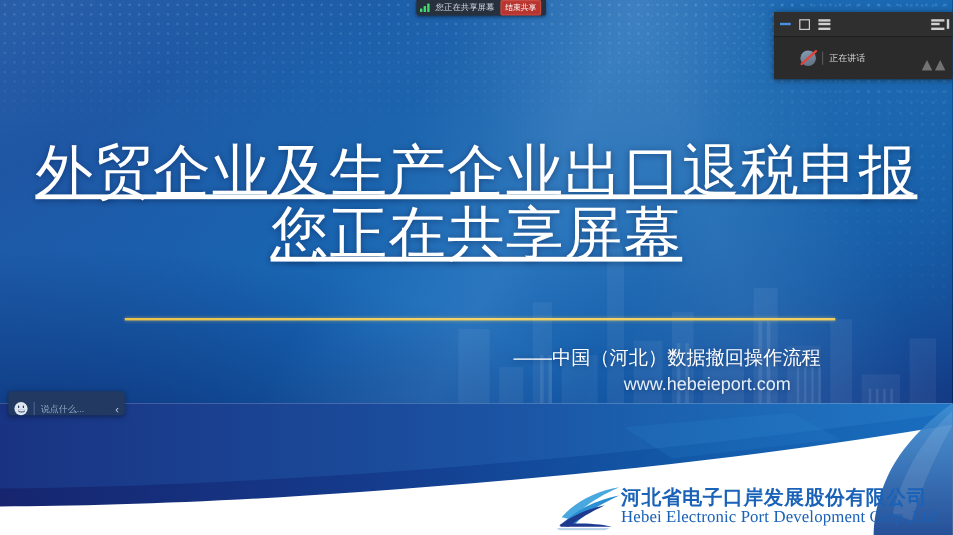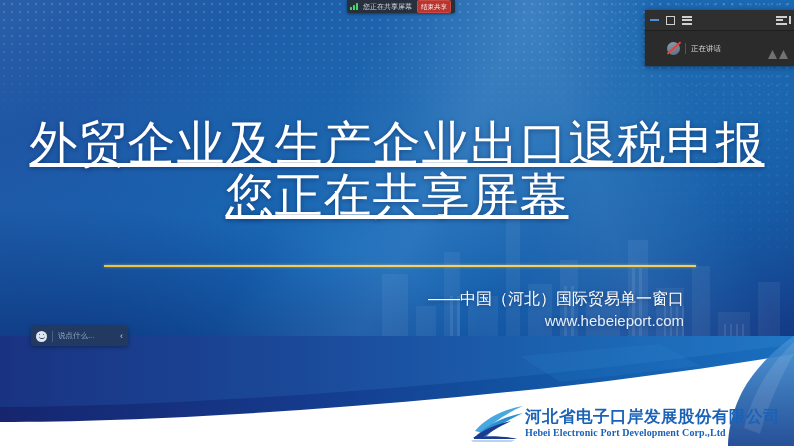--- a/index.html
+++ b/index.html
@@ -73,40 +73,41 @@
   }
 
   
   .sub-wrap { position:absolute; left:0; top:288px; width:794px; text-align:right; padding-right:110px; }
   .sub-cn {
     color:#ffffff; font-size:16px; line-height:22px; white-space:nowrap;
     text-shadow:0 1px 4px rgba(0,20,60,.4);
   }
   .sub-url {
     color:#e4effb; font-size:15px; line-height:21px; white-space:nowrap;
+    padding-right:25px;
     text-shadow:0 1px 4px rgba(0,20,60,.4);
   }
 
   
   .bottom-art { position:absolute; left:0; bottom:0; width:794px; height:110px; }
 
   
   .brand {
     position:absolute; right:14px; bottom:4px;
     display:flex; align-items:center; gap:0;
   }
   .brand-text { line-height:1.12; }
   .brand-cn {
     font-family:"Liberation Serif","DejaVu Serif",serif;
     font-size:16.5px; font-weight:700; color:#1a62b8; letter-spacing:.5px;
     white-space:nowrap;
   }
   .brand-en {
     font-family:"Liberation Serif","DejaVu Serif",serif;
-    font-size:10px; font-weight:700; color:#1a62b8; letter-spacing:.1px;
+    font-size:14px; font-weight:400; color:#1a62b8; letter-spacing:.1px;
     white-space:nowrap;
   }
 
   
   .share-bar {
     position:absolute; left:347px; top:0; height:13px;
     background:#27303d;
     display:flex; align-items:center; gap:5px;
     padding:0 4px 0 3px;
     border-radius:0 0 2px 2px;
@@ -164,23 +165,22 @@
   .wave { position:absolute; right:6px; bottom:7px; display:flex; gap:2px; opacity:.45; }
   .wave b {
     display:block; width:9px; height:9px; background:#c9c9c9;
     clip-path:polygon(50% 0%, 100% 100%, 0% 100%);
   }
 
   
   .chatbar {
     position:absolute; left:7px; top:326px; width:97px; height:20px;
     background:#223a61; border-radius:3px;
-    display:flex; align-items:center; padding:0 5px; gap:5px;
+    display:flex; align-items:flex-end; padding:0 5px; gap:5px;
     box-shadow:0 1px 4px rgba(0,0,0,.35);
-    margin-left:24px;
   }
   .smiley {
     width:11px; height:11px; border-radius:50%;
     background:#dfe6ef; position:relative; flex:none;
   }
   .smiley i { position:absolute; width:1.5px; height:1.5px; background:#223a61; border-radius:50%; top:3.2px; }
   .smiley i.l { left:2.6px; } .smiley i.r { right:2.6px; }
   .smiley u {
     position:absolute; left:2.5px; bottom:2.4px; width:6px; height:3px;
     border-bottom:1.4px solid #223a61; border-radius:0 0 6px 6px; text-decoration:none;
@@ -238,21 +238,21 @@
   <div class="sheen2"></div>
 
   <div class="title-block">
     <div class="title-line">外贸企业及生产企业出口退税申报</div>
     <div class="title-line">您正在共享屏幕</div>
   </div>
 
   <div class="gold-rule"></div>
 
   <div class="sub-wrap">
-    <div class="sub-cn">——中国（河北）国际贸易单一窗口</div>
+    <div class="sub-cn">——中国（河北）数据撤回操作流程</div>
     <div class="sub-url">www.hebeieport.com</div>
   </div>
 
   <svg class="bottom-art" viewBox="0 0 794 110" preserveAspectRatio="none">
     <defs>
       <linearGradient id="navy" x1="0" y1="0" x2="1" y2="0">
         <stop offset="0%" stop-color="#16256e"></stop>
         <stop offset="38%" stop-color="#153a8c"></stop>
         <stop offset="70%" stop-color="#1257a6"></stop>
         <stop offset="100%" stop-color="#1a6fc0"></stop>

